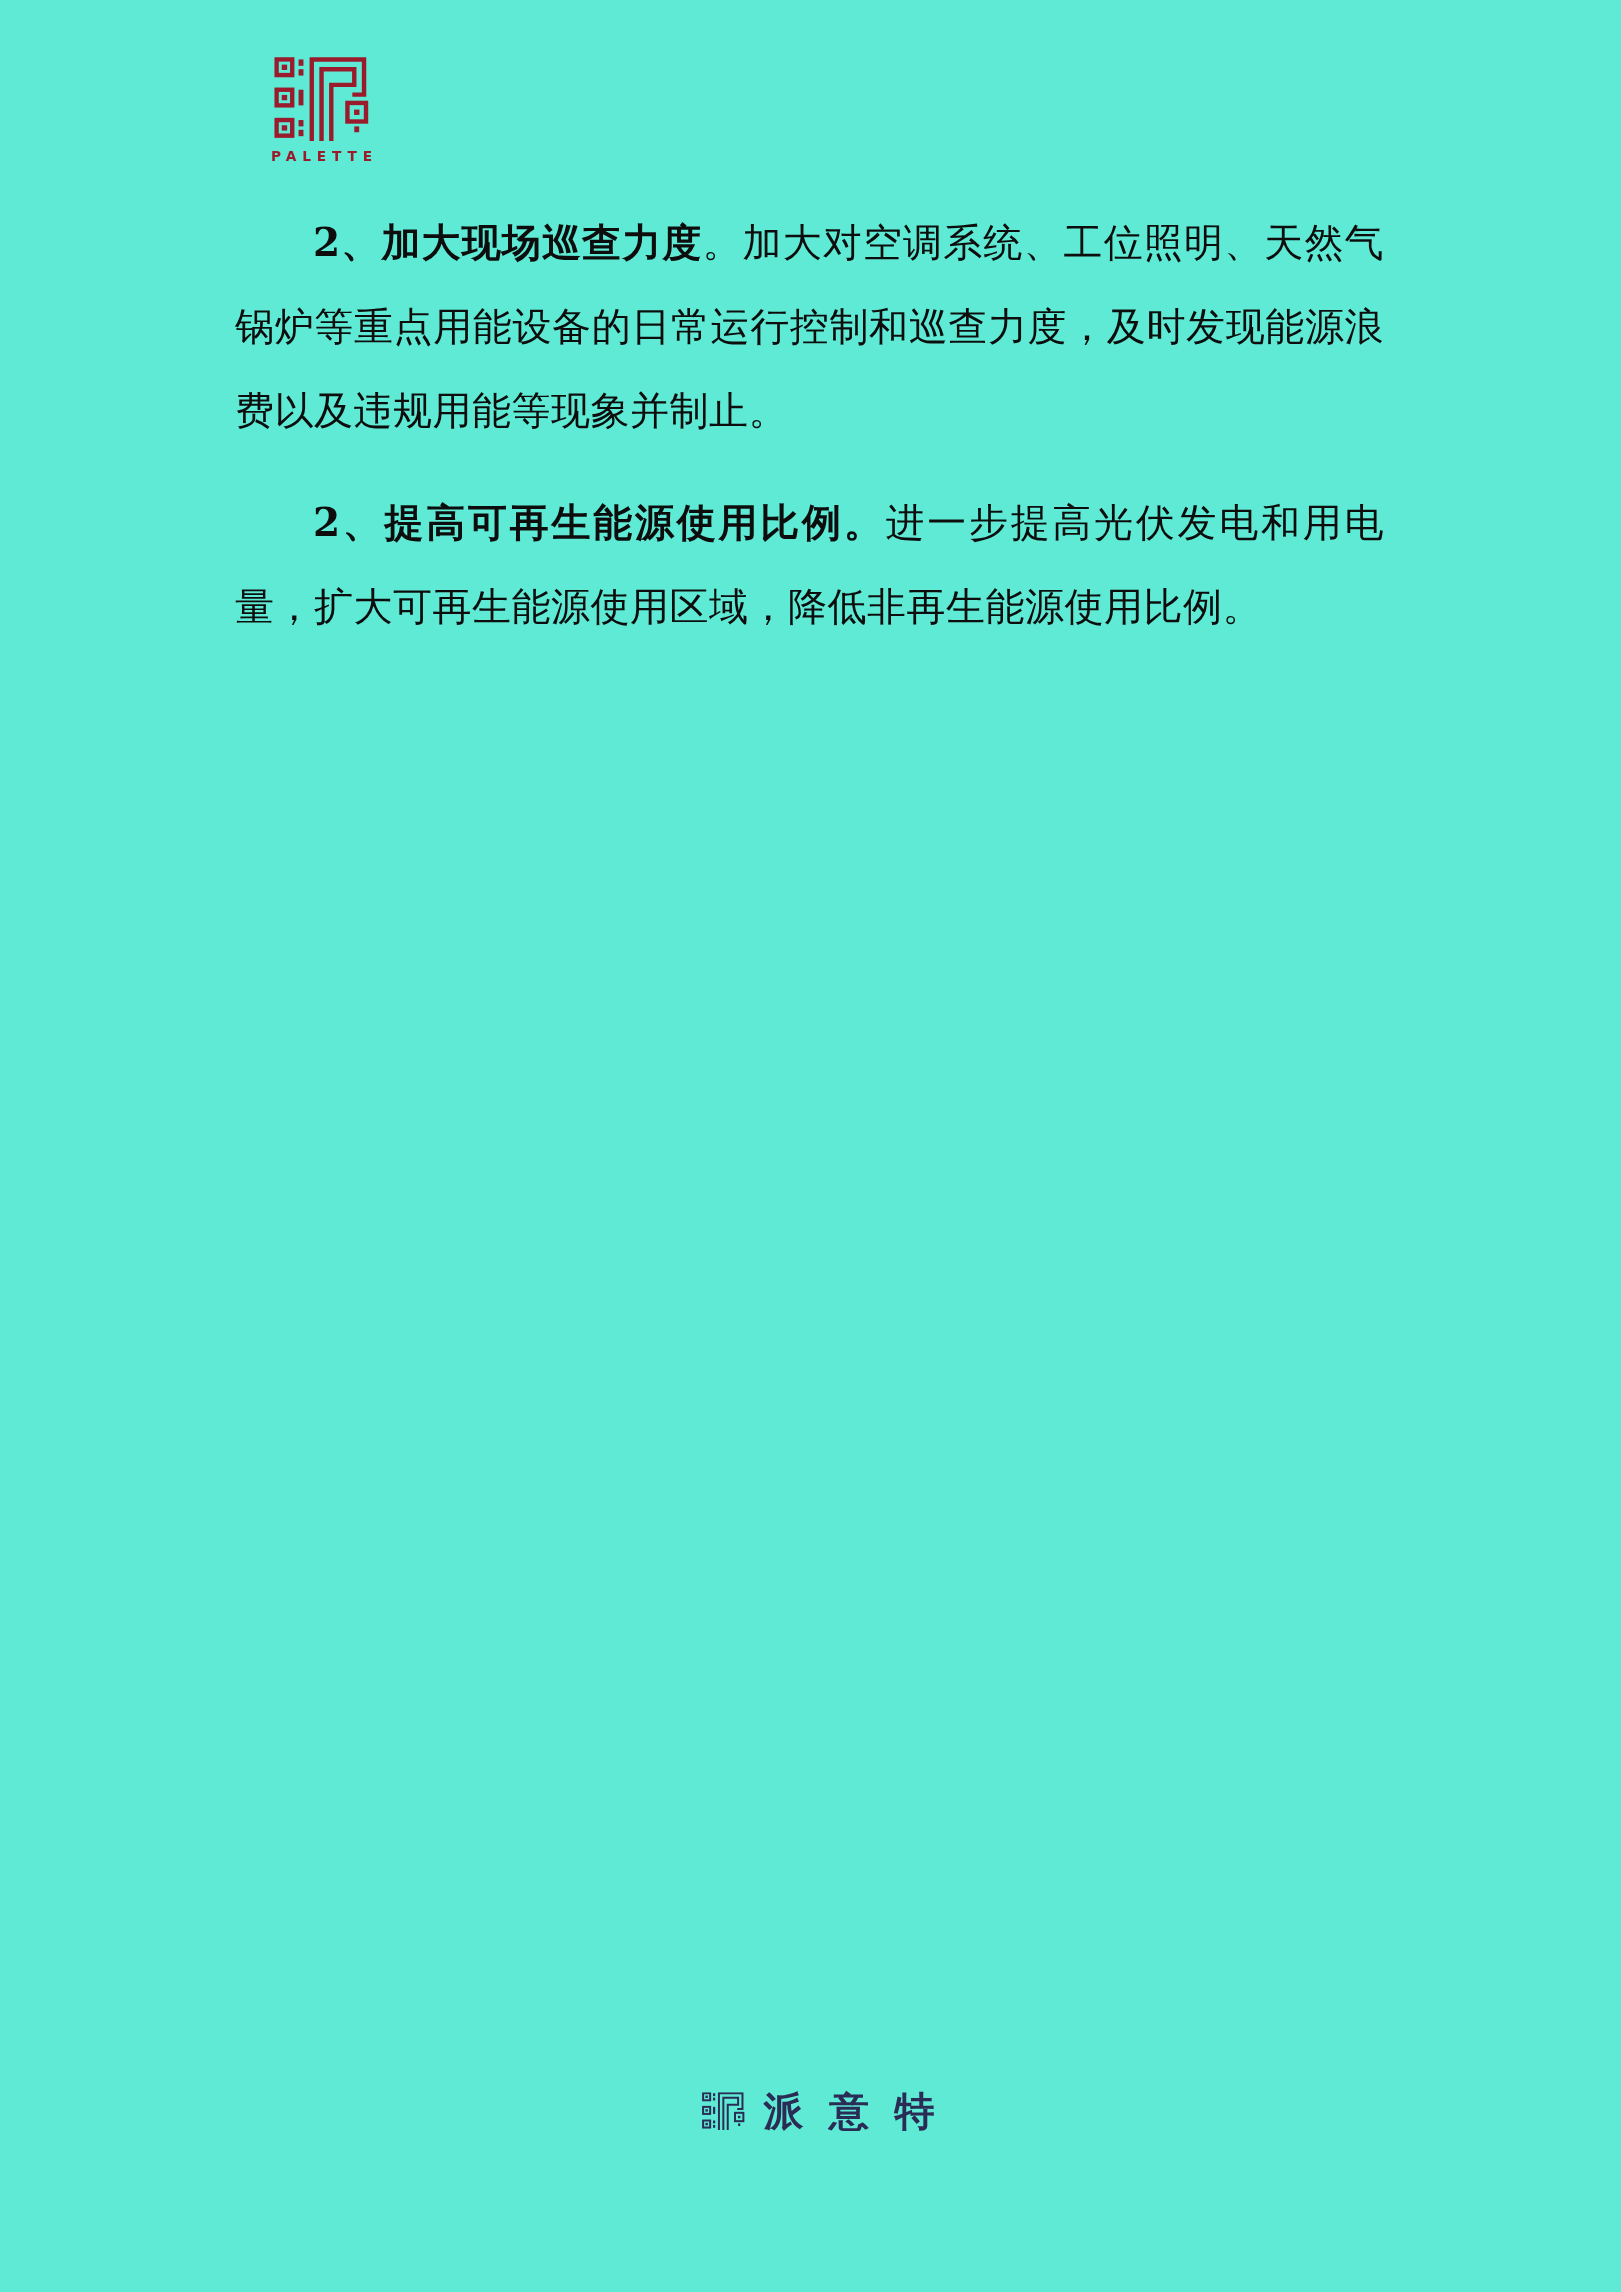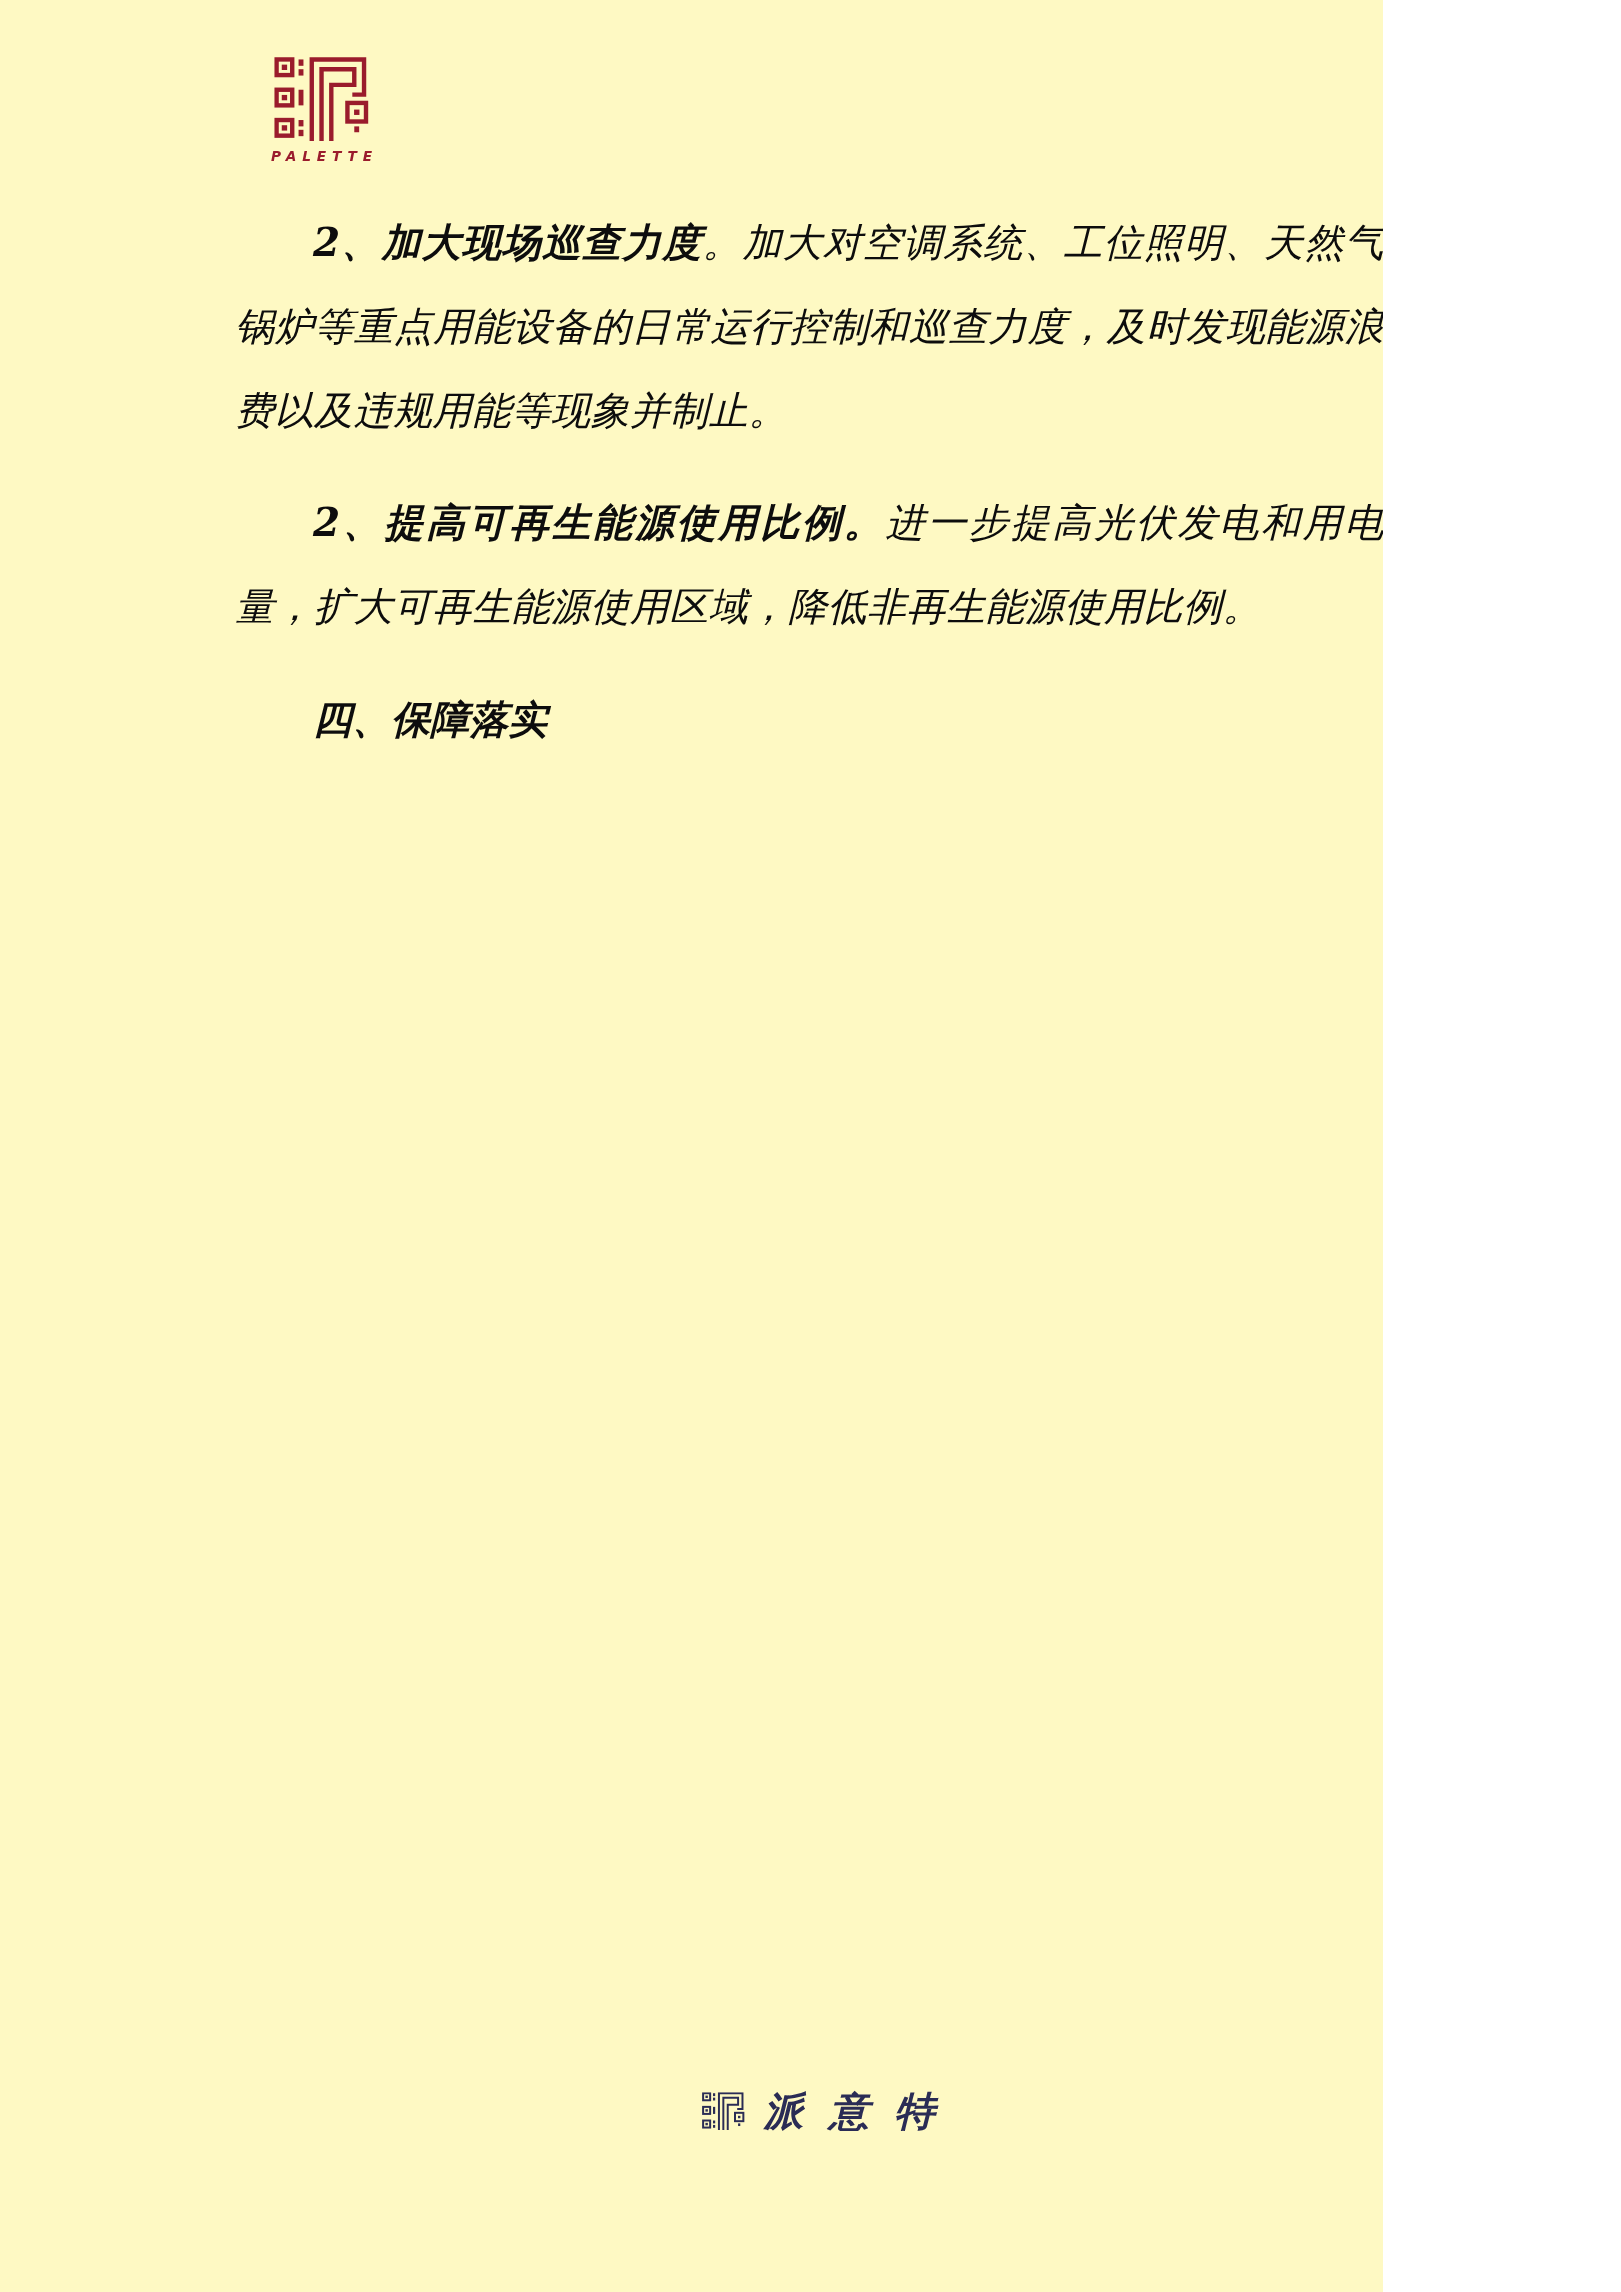--- a/index.html
+++ b/index.html
@@ -5,24 +5,23 @@
   html, body { margin: 0; padding: 0; }
   body {
     width: 1621px; height: 2293px;
     background: #ffffff;
     font-family: "DejaVu Serif", "Liberation Serif", serif;
     color: #0d0d0d;
     -webkit-font-smoothing: antialiased;
   }
   .page {
     position: relative;
-    width: 1383px; height: 2293px;
-    background: #fef9c3;
+    width: 1621px; height: 2293px;
+    background: #5eead4;
     overflow: hidden;
-    font-style: italic;
   }
 
   
   .header-logo {
     position: absolute;
     left: 271px; top: 57px;
     width: 104px;
     color: #9a1c2c;
     text-align: center;
   }
@@ -126,21 +125,20 @@
     <div class="logo-wordmark">PALETTE</div>
   </div>
 
   <div class="content">
 
     <p class="para"><span class="lead">2、加大现场巡查力度</span><span>。加大对空调系统、工位照明、天然气锅炉等重点用能设备的日常运行控制和巡查力度，及时发现能源浪费以及违规用能等现象并制止。</span></p>
 
 
     <p class="para"><span class="lead">2、提高可再生能源使用比例。</span><span>进一步提高光伏发电和用电量，扩大可再生能源使用区域，降低非再生能源使用比例。</span></p>
 
-    <h2 class="section-heading">四、保障落实</h2>
 
 
   </div>
 
   <div class="footer-logo">
     <svg width="44" height="39" viewBox="0 0 100 88">
       <use href="#maze-p"></use>
     </svg>
     <span class="footer-wordmark">派意特</span>
   </div>

